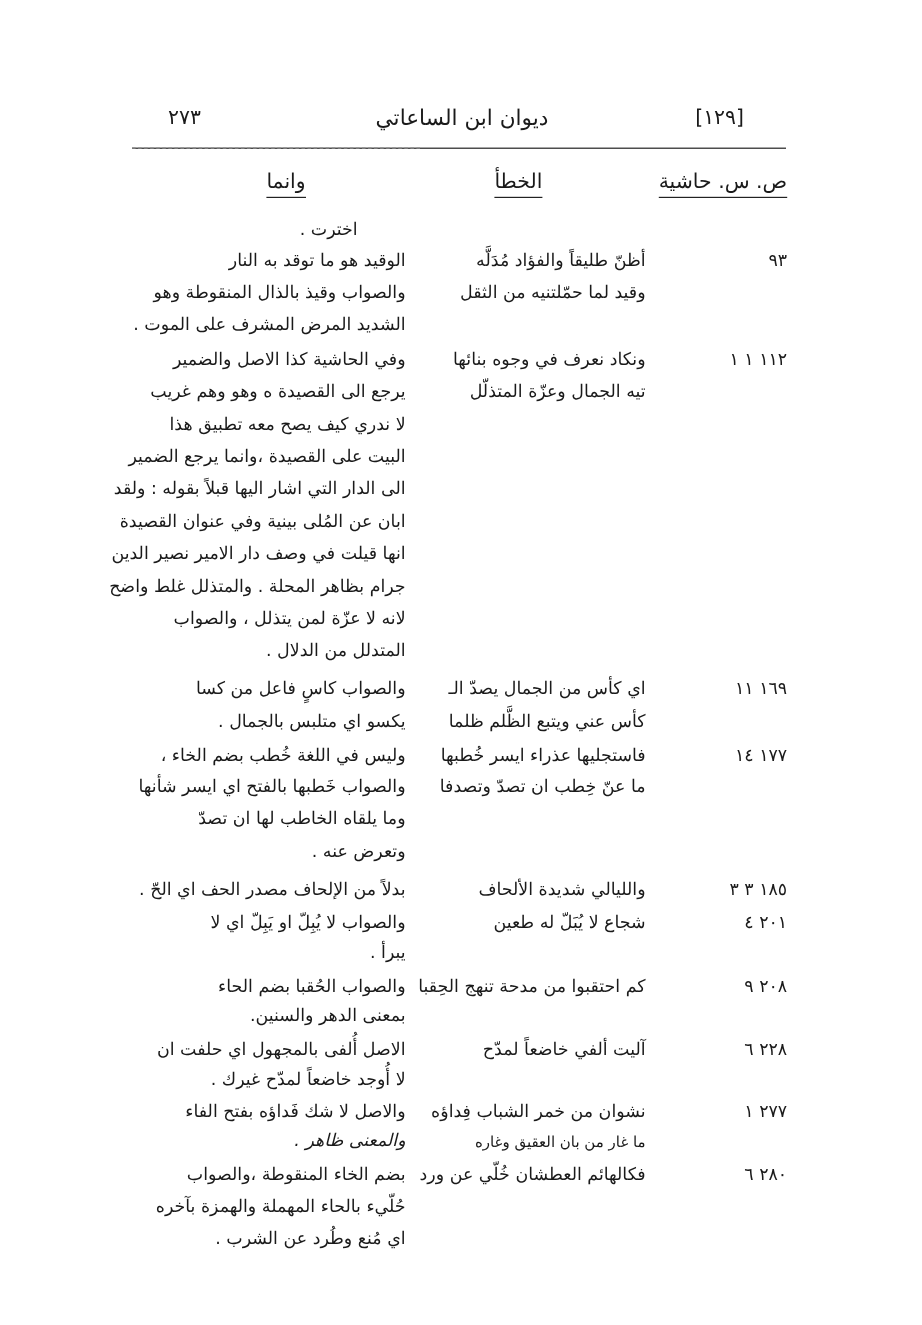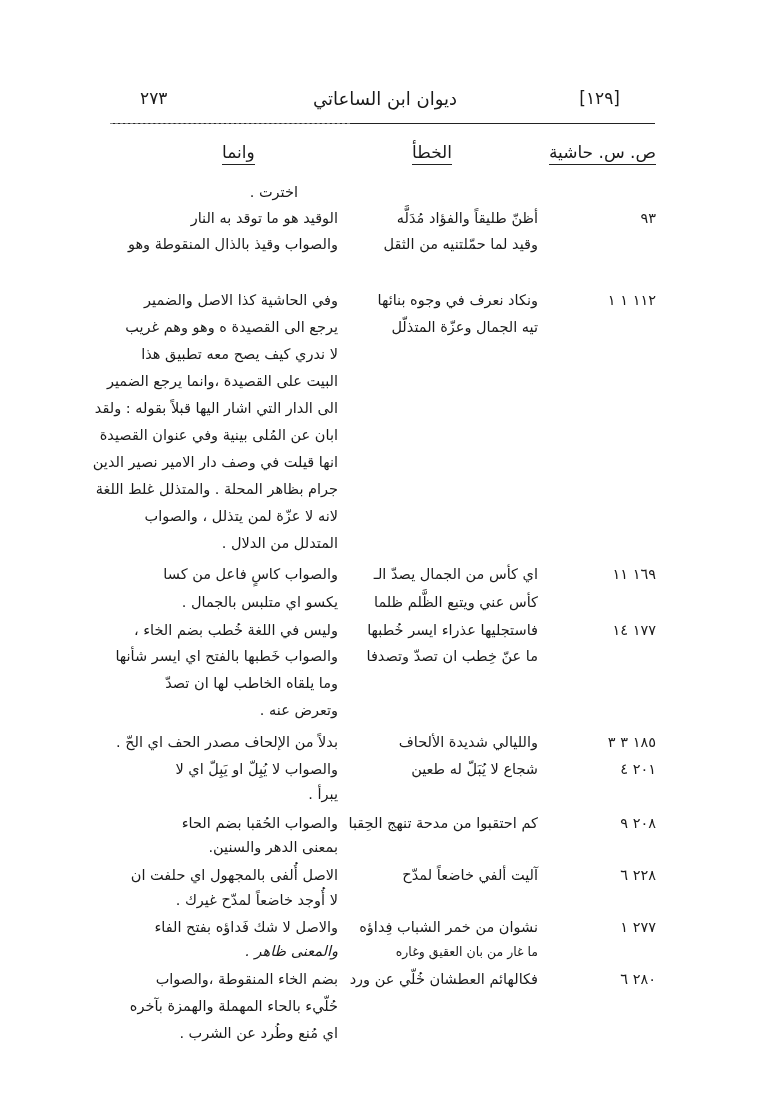--- a/index.html
+++ b/index.html
@@ -46,32 +46,33 @@
   <div class="col-head h-wrong">الخطأ</div>
   <div class="col-head h-right">وانما</div>
 
   <div class="cont" style="top:179px; right:470px;">اخترت .</div>
 
   <div class="entry-num" style="top:205px;">٩٣</div>
   <div class="entry-wrong" style="top:205px;">أظنّ طليقاً والفؤاد مُدَلَّه</div>
   <div class="entry-wrong" style="top:231px;">وقيد لما حمّلتنيه من الثقل</div>
   <div class="cont" style="top:205px;">الوقيد هو ما توقد به النار</div>
   <div class="cont" style="top:231px;">والصواب وقيذ بالذال المنقوطة وهو</div>
+  <div class="cont" style="top:258px;">الشديد المرض المشرف على الموت .</div>
 
   <div class="entry-num" style="top:287px;">١١٢  ١  ١</div>
   <div class="entry-wrong" style="top:287px;">ونكاد نعرف في وجوه بنائها</div>
   <div class="entry-wrong" style="top:314px;">تيه الجمال وعزّة المتذلّل</div>
   <div class="cont" style="top:287px;">وفي الحاشية كذا الاصل والضمير</div>
   <div class="cont" style="top:314px;">يرجع الى القصيدة ه وهو وهم غريب</div>
   <div class="cont" style="top:341px;">لا ندري كيف يصح معه تطبيق هذا</div>
   <div class="cont" style="top:368px;">البيت على القصيدة ،وانما يرجع الضمير</div>
   <div class="cont" style="top:395px;">الى الدار التي اشار اليها قبلاً بقوله : ولقد</div>
   <div class="cont" style="top:422px;">ابان عن المُلى بينية وفي عنوان القصيدة</div>
   <div class="cont" style="top:449px;">انها قيلت في وصف دار الامير نصير الدين</div>
-  <div class="cont" style="top:476px;">جرام بظاهر المحلة . والمتذلل غلط اللغة</div>
+  <div class="cont" style="top:476px;">جرام بظاهر المحلة . والمتذلل غلط واضح</div>
   <div class="cont" style="top:503px;">لانه لا عزّة لمن يتذلل ، والصواب</div>
   <div class="cont" style="top:530px;">المتدلل من الدلال .</div>
 
   <div class="entry-num" style="top:561px;">١٦٩  ١١</div>
   <div class="entry-wrong" style="top:561px;">اي كأس من الجمال يصدّ الـ</div>
   <div class="entry-wrong" style="top:589px;">كأس عني ويتبع الظَّلم ظلما</div>
   <div class="cont" style="top:561px;">والصواب كاسٍ فاعل من كسا</div>
   <div class="cont" style="top:589px;">يكسو اي متلبس بالجمال .</div>
 
   <div class="entry-num" style="top:617px;">١٧٧  ١٤</div>

